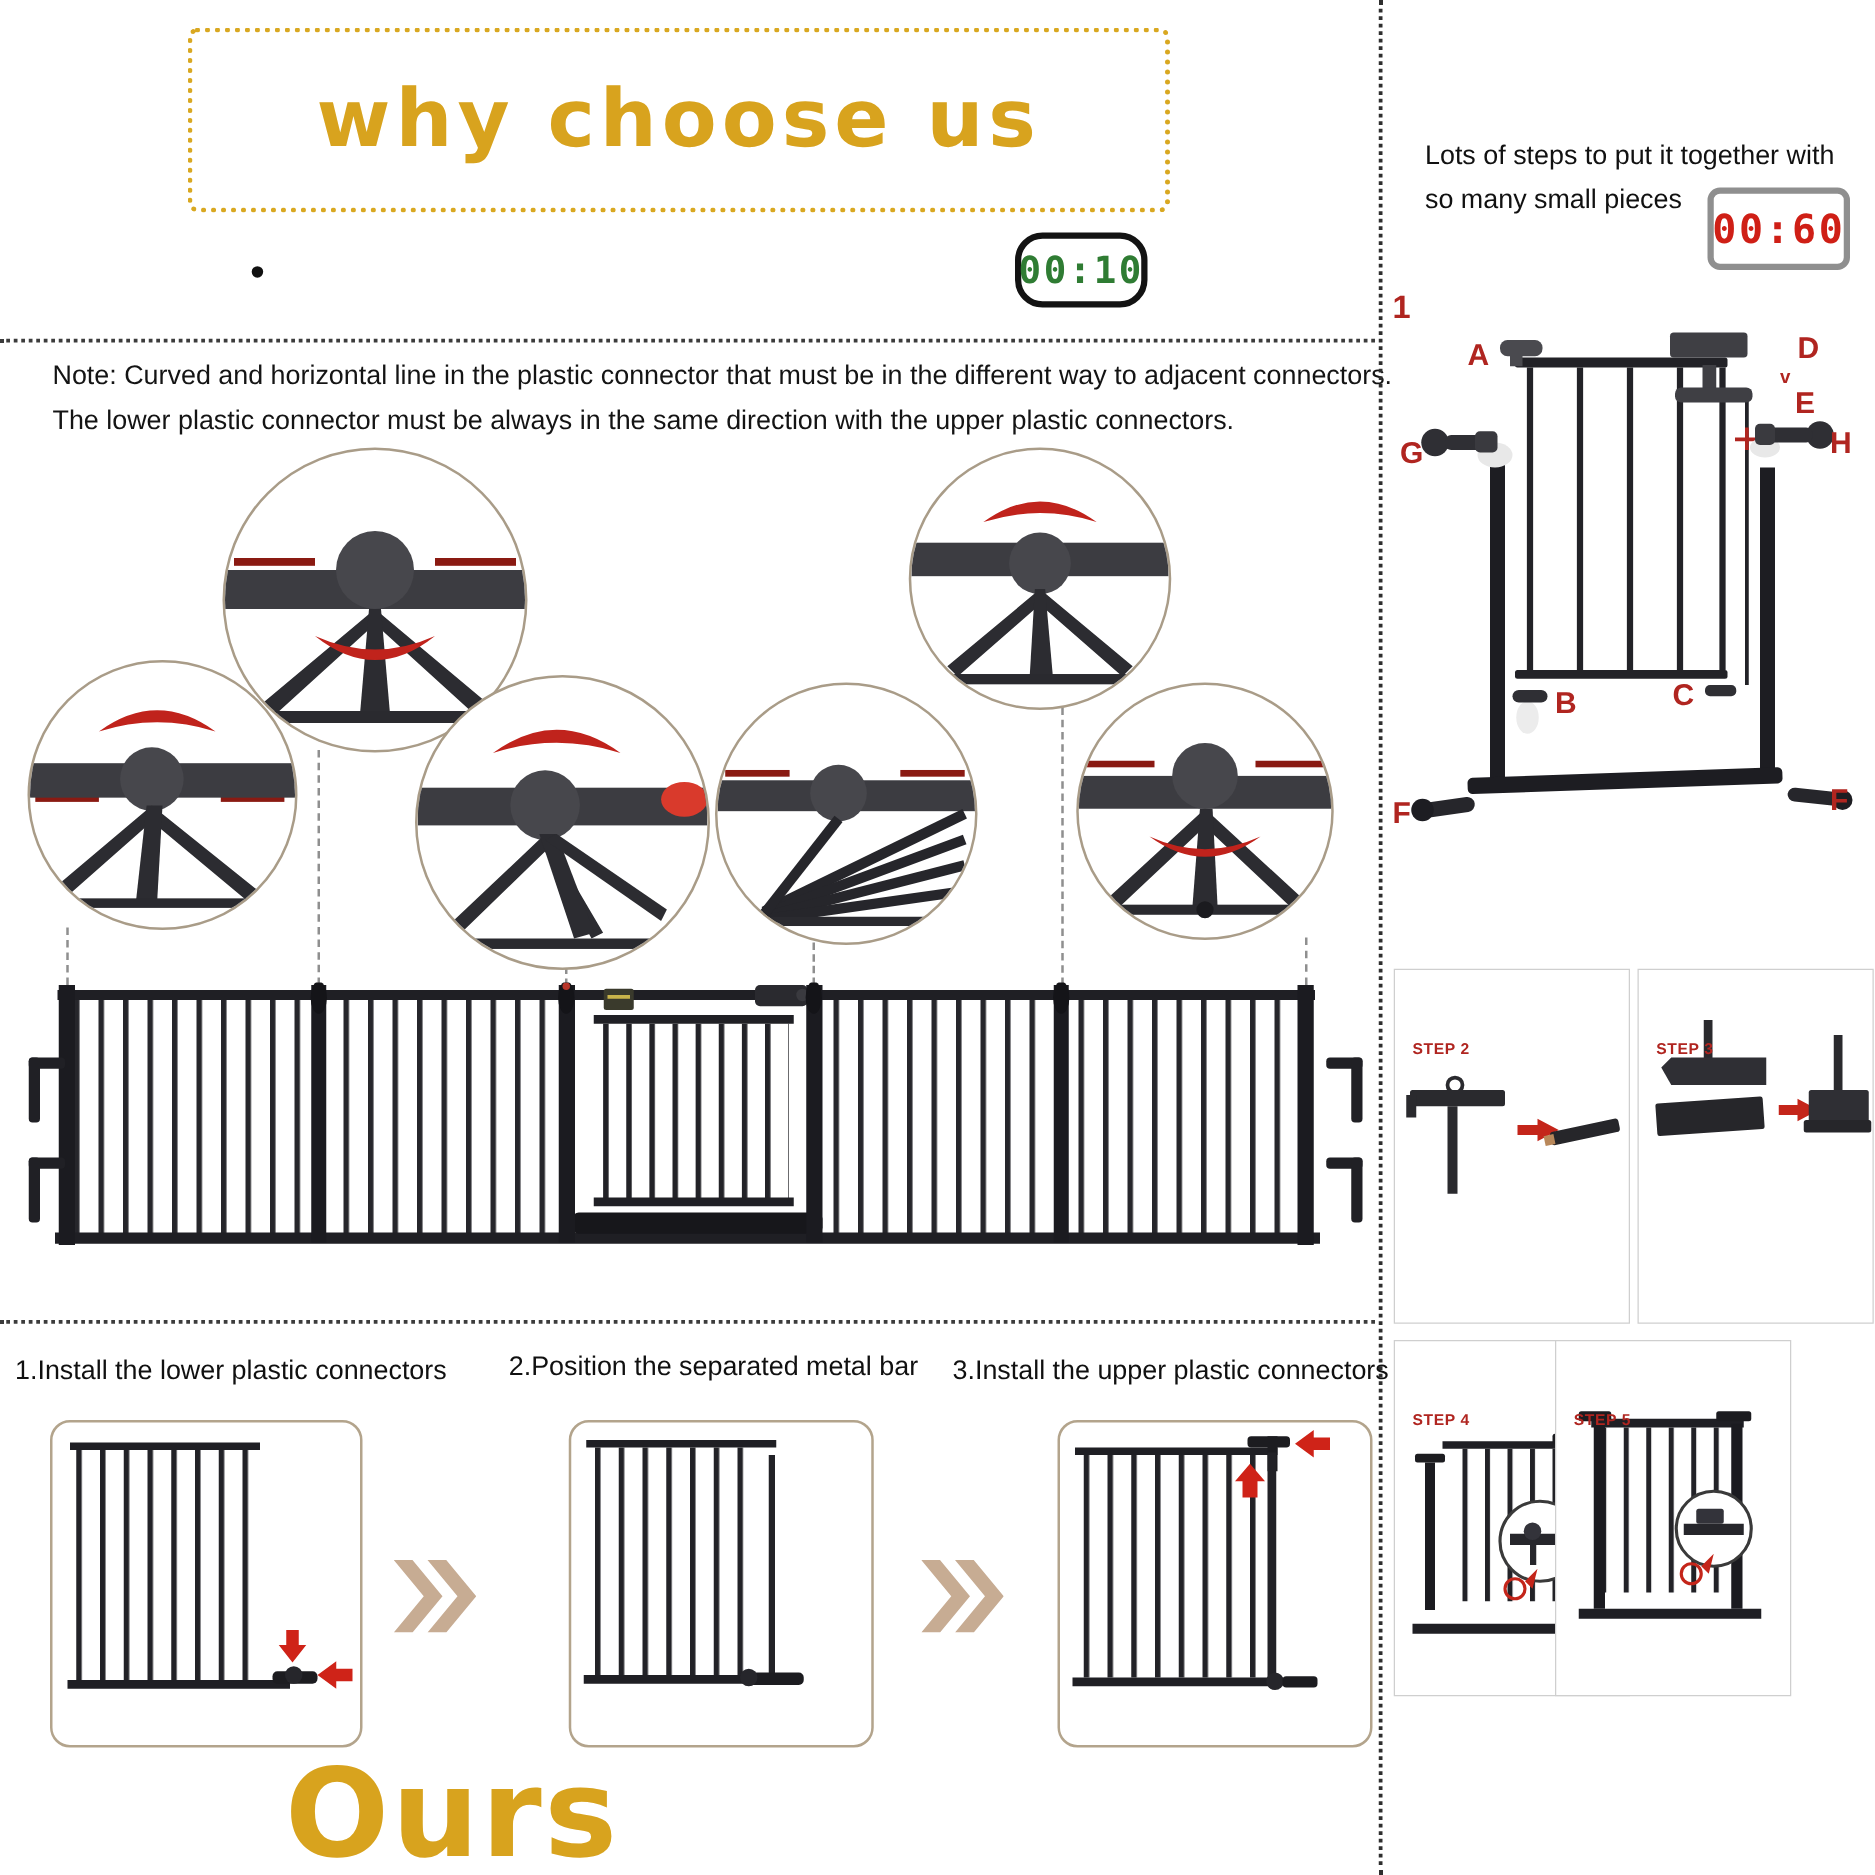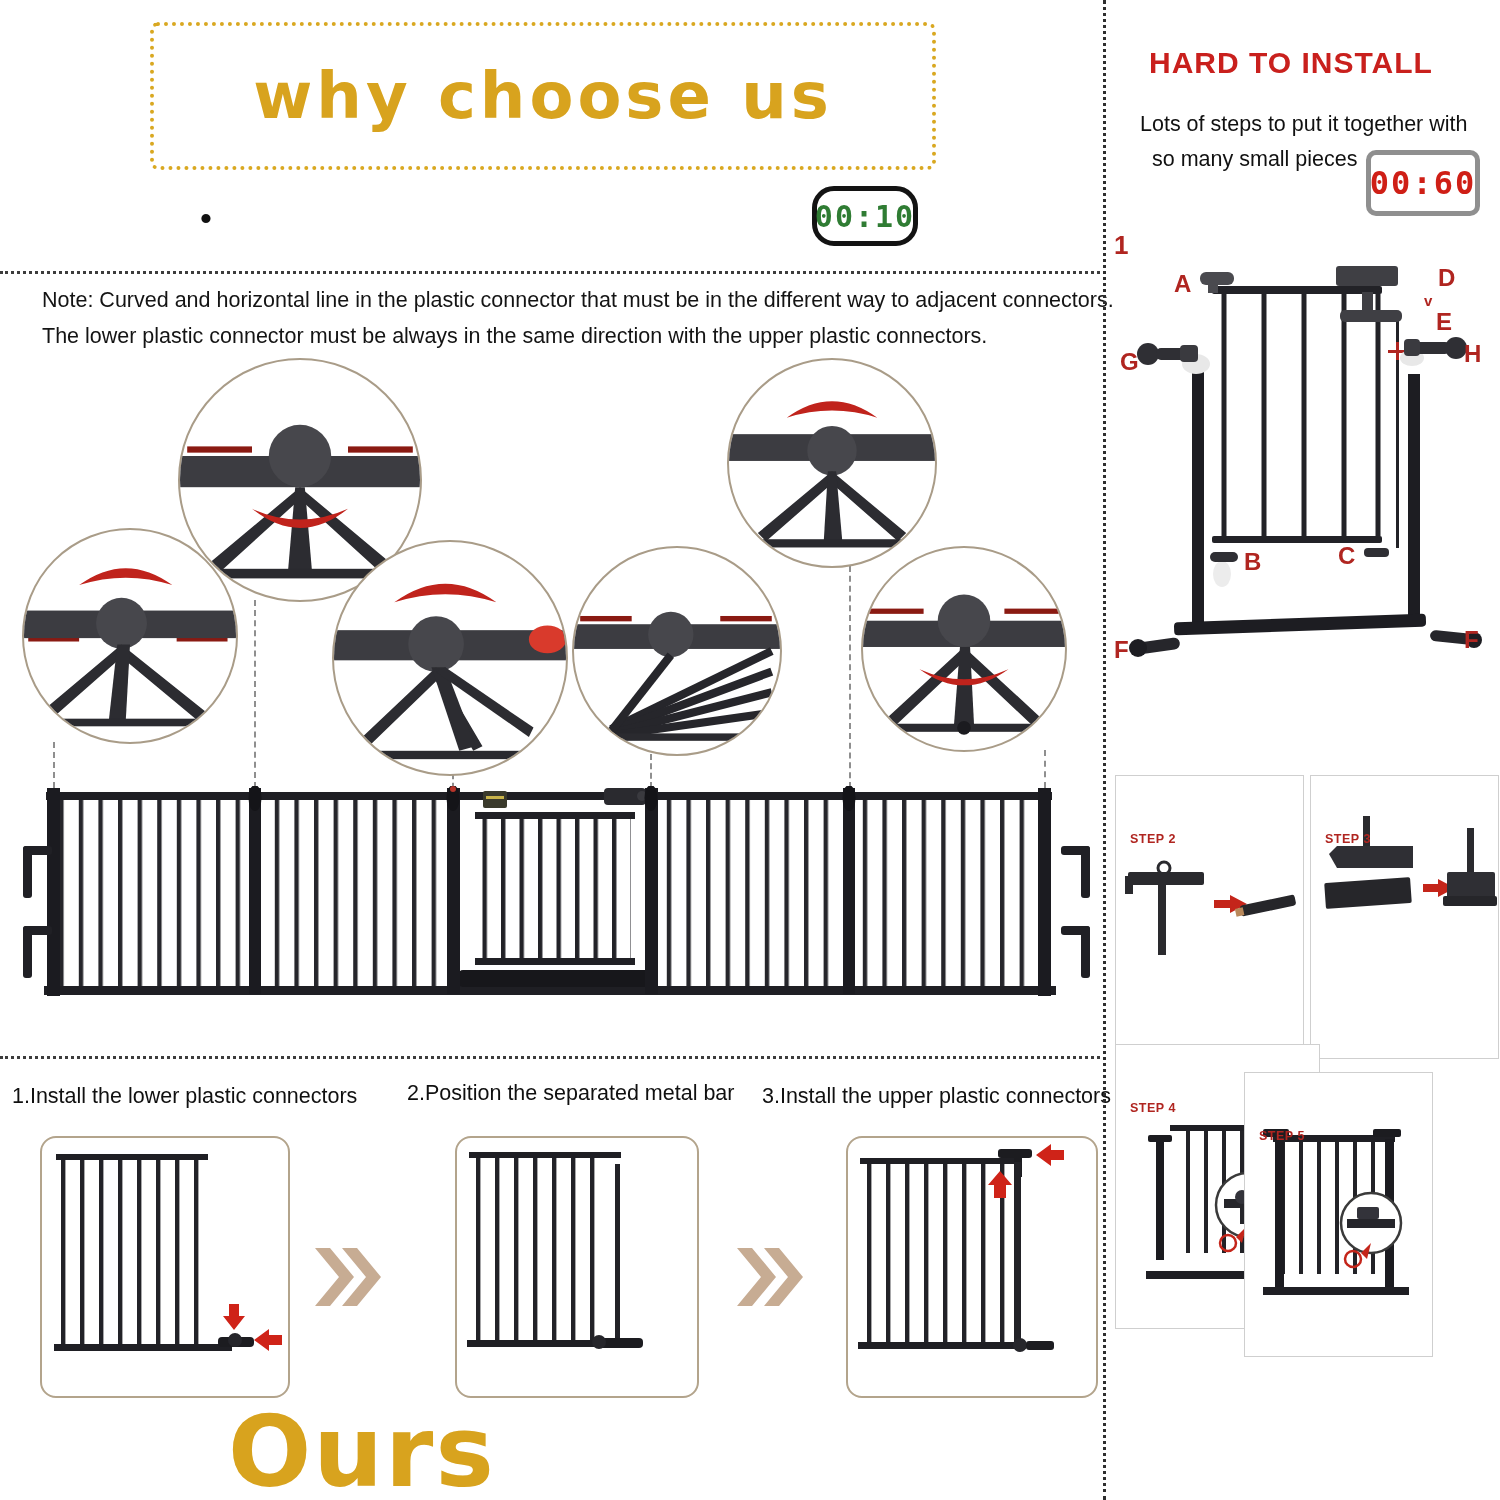--- a/index.html
+++ b/index.html
@@ -262,23 +262,22 @@
       <rect x="178" y="203" width="28" height="9" rx="3" fill="#1C1C20"></rect>
       <path d="M146 60 v-13 h-6 l12 -14 12 14 h-6 v13 z" fill="#CF2318"></path>
       <path d="M216 12 v10 h-13 v6 l-15 -11 15 -11 v6 z" fill="#CF2318"></path>
     </svg>
   </div>
 
   <div class="abs display-font ours-text">Ours</div>
 
   <div class="abs vline" style="left:1103px;top:0;height:1500px;"></div>
 
-  <div class="abs hard-heading">HARD TO INSTALL</div>
   <div class="abs hard-desc" style="left:1140px;top:112px;">Lots of steps to put it together with</div>
-  <div class="abs hard-desc" style="left:1140px;top:147px;margin-left:12px;">so many small pieces</div>
+  <div class="abs hard-desc" style="left:1140px;top:147px;">so many small pieces</div>
   <div class="abs lcd timer-red">
     <span>00:60</span>
   </div>
 
   <div class="abs fig-num">1</div>
 
   <svg class="abs" style="left:1112px;top:250px;" width="386" height="430" viewBox="0 0 386 430">
 
     <rect x="100" y="36" width="170" height="8" rx="2" fill="#222227"></rect>
     <g stroke="#222227" stroke-width="5">
@@ -367,21 +366,21 @@
       <rect x="52" y="40" width="7" height="36" fill="#2A2A2E"></rect>
       <path d="M18 78 l8 -8 h76 v22 h-76 z" fill="#2F2F34"></path>
       <rect x="14" y="104" width="86" height="26" rx="2" fill="#26262A" transform="rotate(-4 57 117)"></rect>
       <path d="M112 108 h15 v-5 l17 9 -17 9 v-5 h-15 z" fill="#C4251A"></path>
       <rect x="156" y="52" width="7" height="46" fill="#2A2A2E"></rect>
       <rect x="136" y="96" width="48" height="28" rx="2" fill="#2F2F34"></rect>
       <rect x="132" y="120" width="54" height="10" rx="2" fill="#26262A"></rect>
     </svg>
   </div>
 
-  <div class="abs panel-gray" style="left:1115px;top:1044px;width:187px;height:283px;padding-left:16px;">
+  <div class="abs panel-gray" style="left:1115px;top:1072px;width:187px;height:283px;">
     <span class="step-tag">STEP 4</span>
     <svg width="187" height="283" viewBox="0 0 187 283">
       <defs>
           <pattern id="s4b" width="18" height="8" patternUnits="userSpaceOnUse">
             <rect width="4" height="8" fill="#222227"></rect>
           </pattern>
         </defs>
       <rect x="38" y="80" width="106" height="6" fill="#1F1F24"></rect>
       <rect x="126" y="74" width="28" height="8" rx="2" fill="#1C1C20"></rect>
       <rect x="42" y="86" width="98" height="122" fill="url(#s4b)"></rect>

